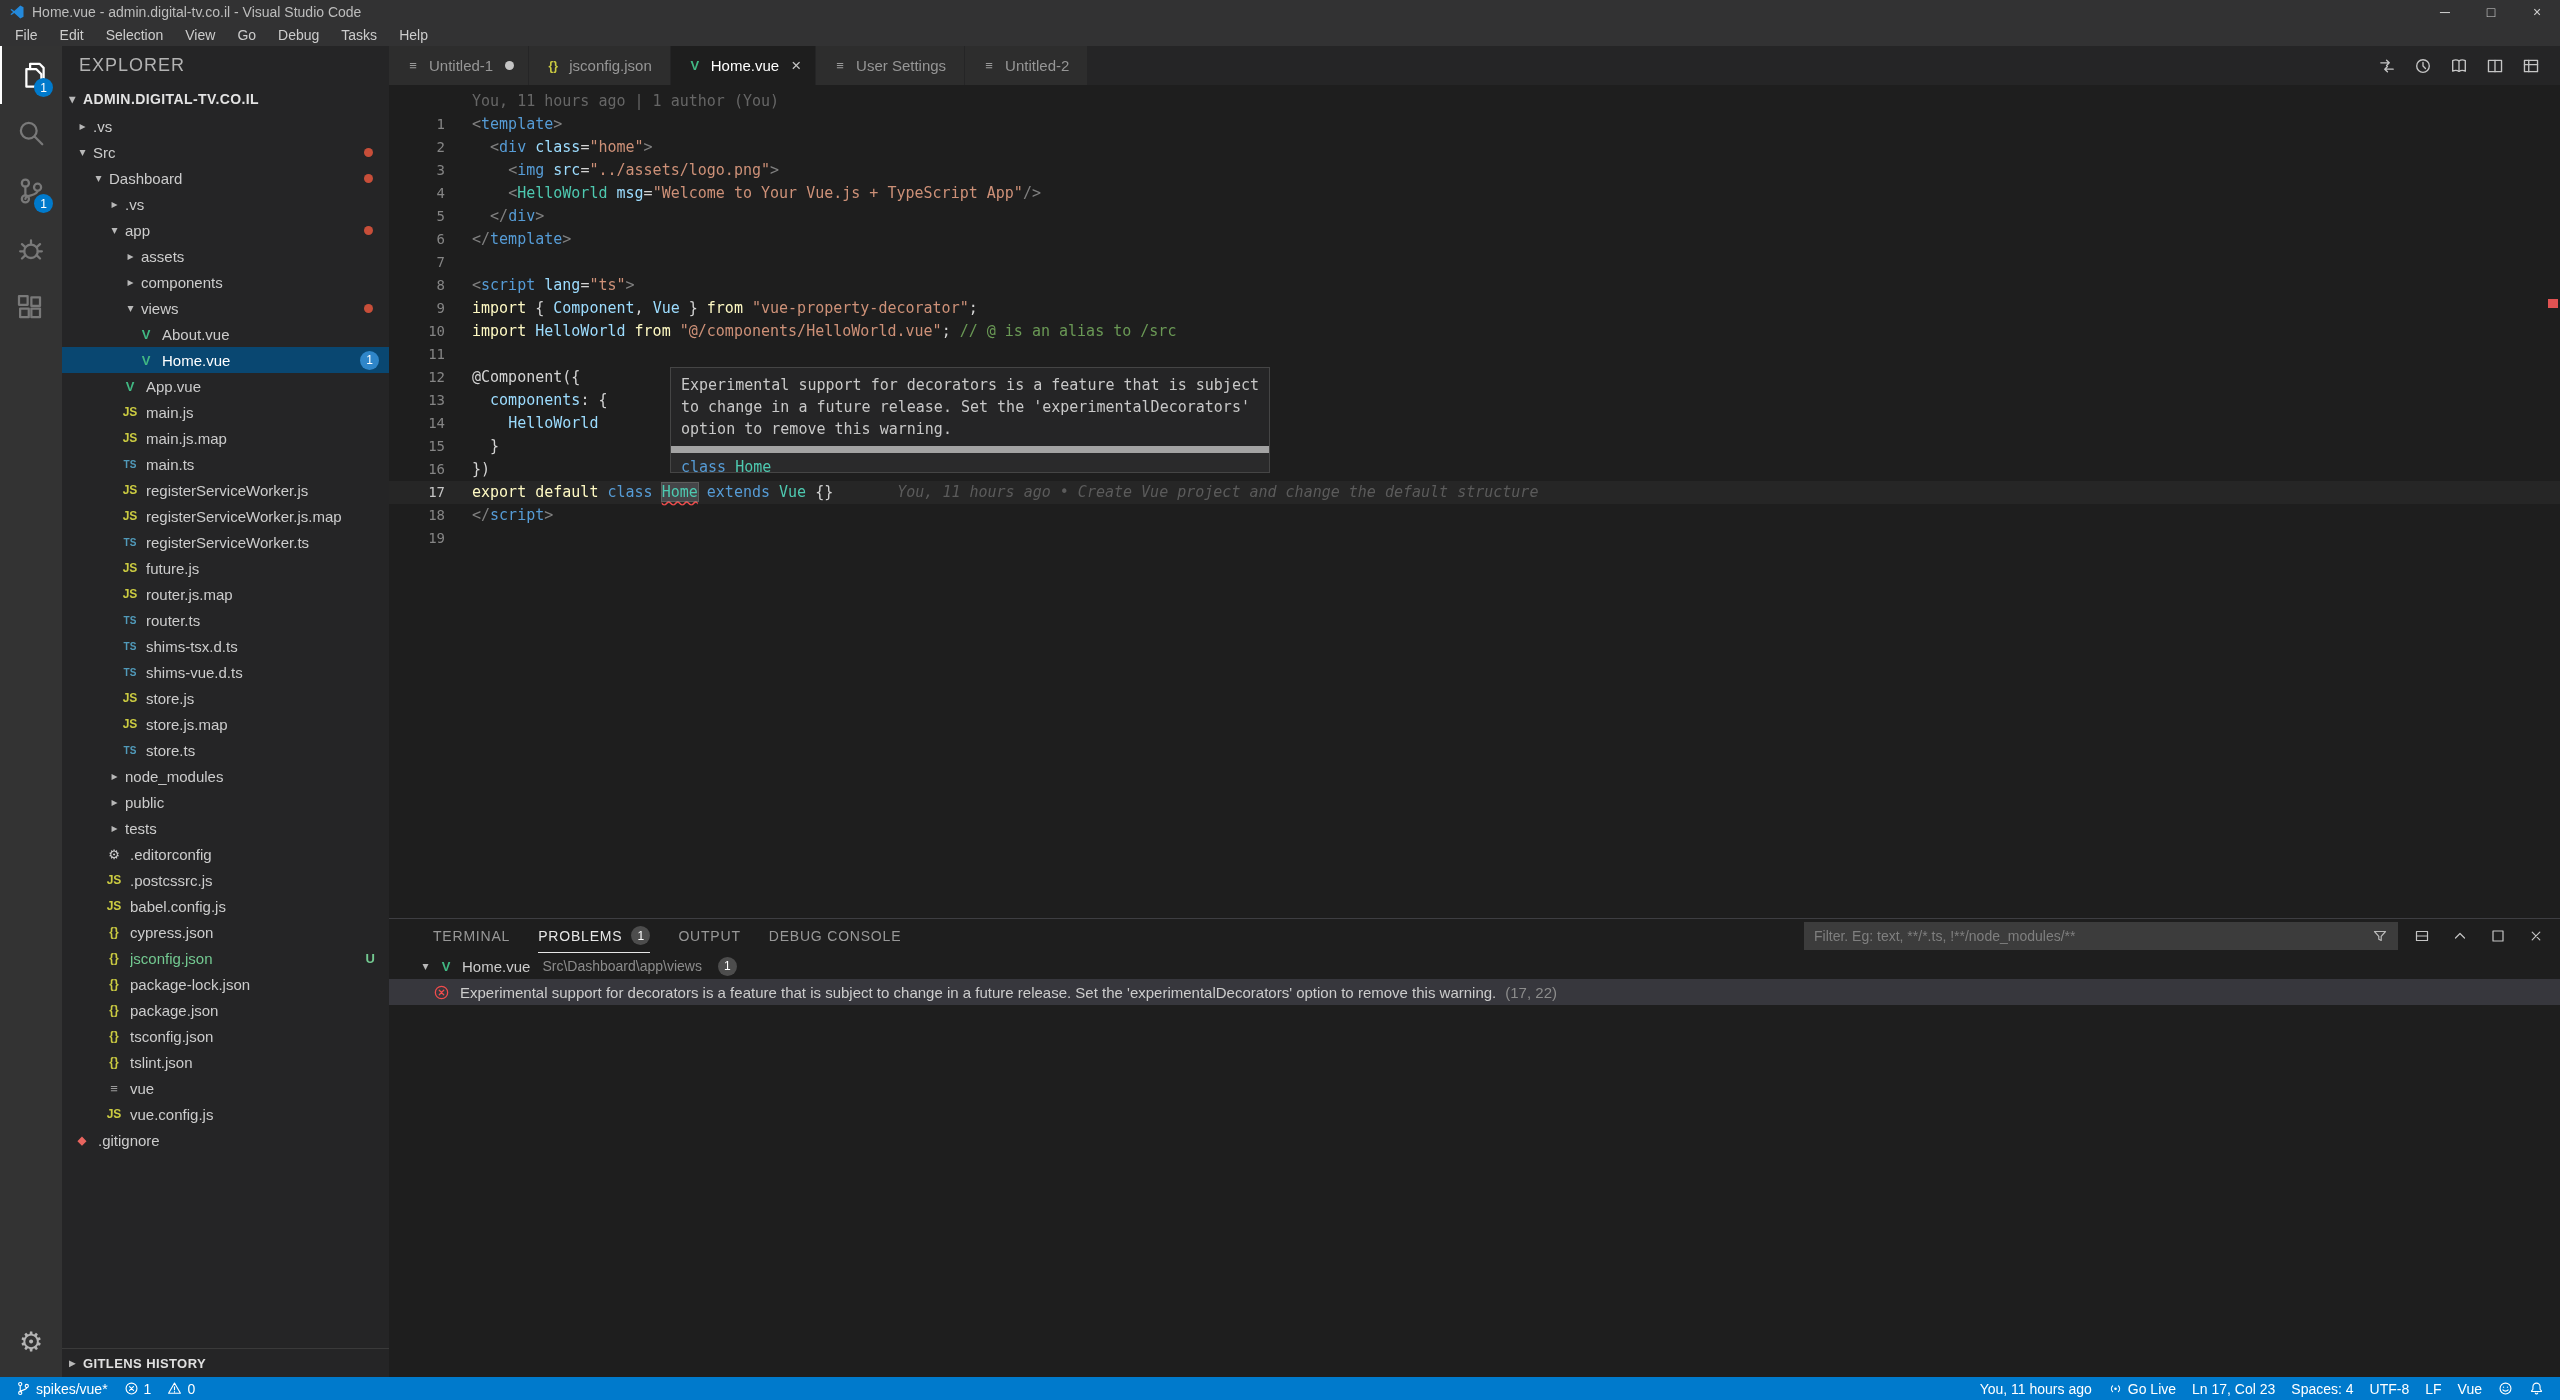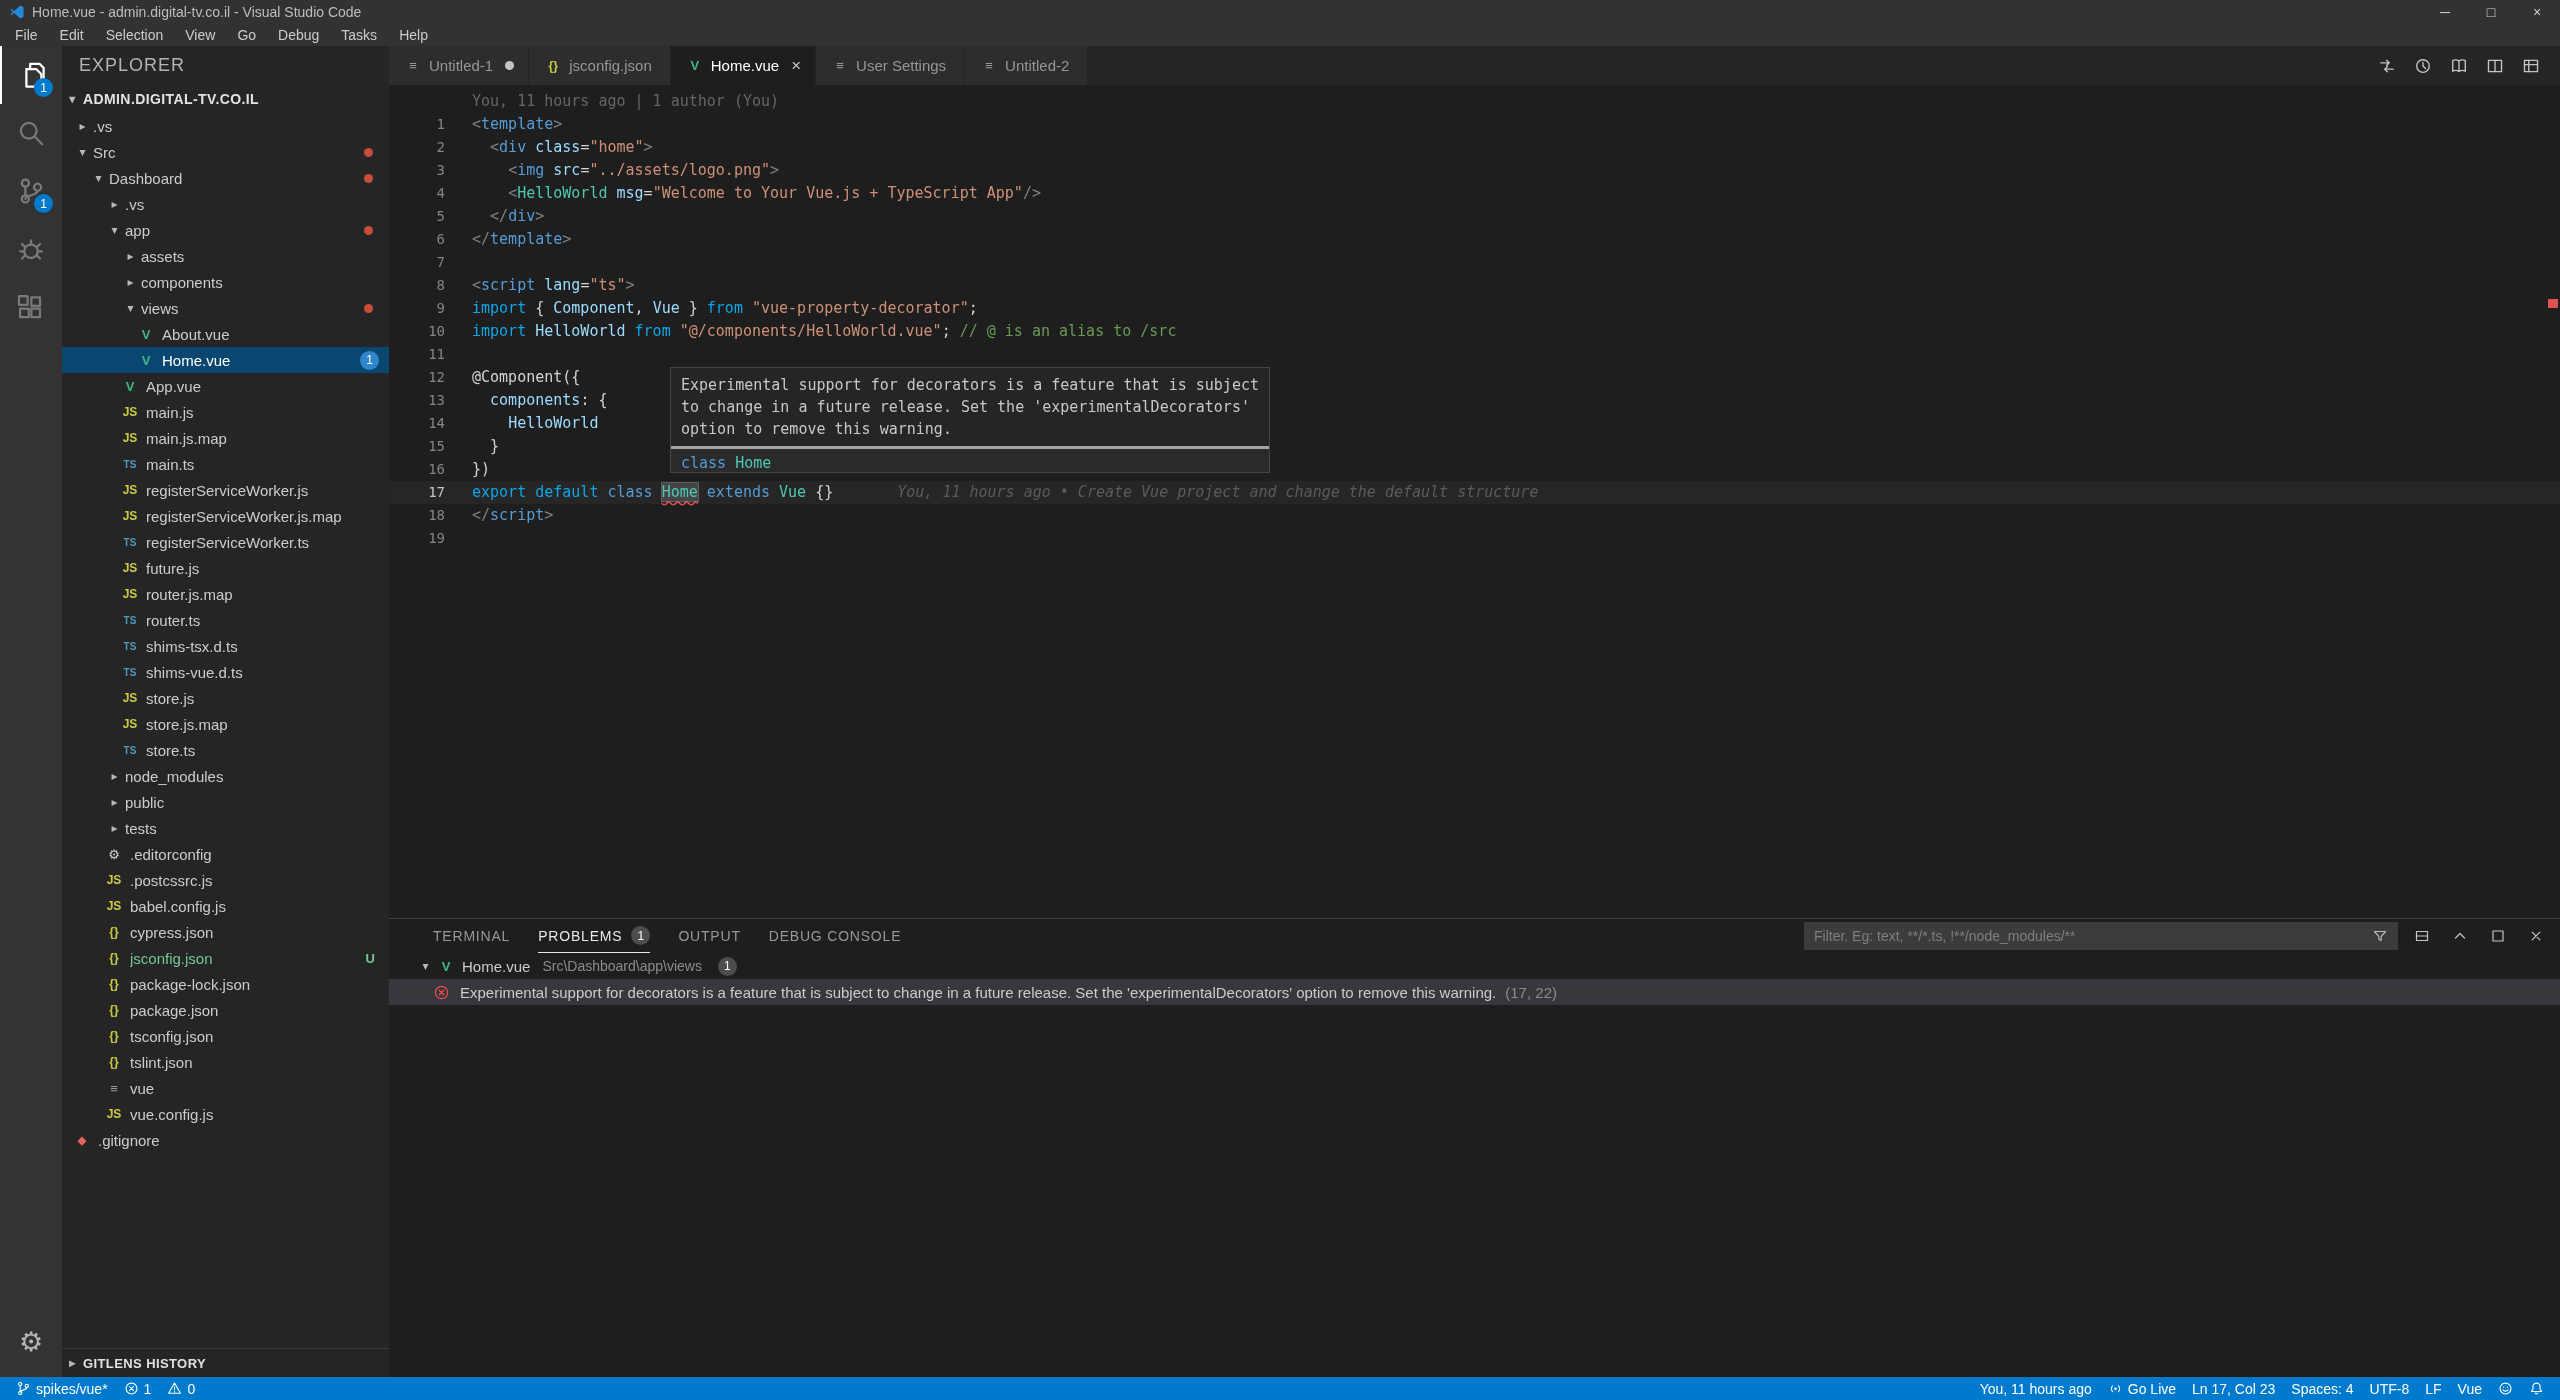--- a/index.html
+++ b/index.html
@@ -65,28 +65,28 @@
   .editor{position:absolute;left:0;top:39px;right:0;height:833px;overflow:hidden;background:#1e1e1e}
   #code-lines{padding-top:5px}
   .code-row{display:flex;height:23px;line-height:23px;font-family:"DejaVu Sans Mono",monospace;font-size:15px;white-space:pre}
   .code-row.cursor-line{background:rgba(255,255,255,0.04)}
   .gutter{width:56px;flex:none;text-align:right;color:#858585;font-size:14px}
   .cursor-line .gutter{color:#c6c6c6}
   .code-text{padding-left:27px}
   .ann{color:#666666}
   .blame{color:#5b5b5b;font-style:italic;margin-left:64px}
   .tok-ab{color:#808080}.tok-tag{color:#569cd6}.tok-attr{color:#9cdcfe}.tok-op{color:#d4d4d4}
-  .tok-str{color:#ce9178}.tok-kw{color:#0ea5e9}.tok-kw2{color:#569cd6}.tok-var{color:#9cdcfe}
+  .tok-str{color:#ce9178}.tok-kw{color:#fef9c3}.tok-kw2{color:#569cd6}.tok-var{color:#9cdcfe}
   .tok-type{color:#4ec9b0}.tok-com{color:#6a9955}.tok-pl{color:#d4d4d4}.tok-dec{color:#d4d4d4}
   .tok-hl{color:#4ec9b0;background:rgba(90,90,95,.6);outline:1px solid rgba(160,160,160,.45);
     text-decoration:underline;text-decoration-style:wavy;text-decoration-color:#f14c4c;text-underline-offset:3px}
   .hover{position:absolute;left:281px;top:282px;width:600px;background:#252526;border:1px solid #454545;z-index:6;
     font-family:"DejaVu Sans Mono",monospace;font-size:15px;color:#c8c8c8}
   .hover-msg{padding:6px 10px;line-height:22px;word-break:break-all}
-  .hover-code{border-top:3px solid #a3a3a3;padding:4px 10px;height:26px;line-height:20px;background:#2a2a2b}
+  .hover-code{border-top:7px solid #a3a3a3;padding:4px 10px;height:26px;line-height:20px;background:#2a2a2b}
   .hover-code span{margin:0}
   .ovr{position:absolute;right:0;top:0;width:14px;height:100%;background:transparent}
   .ovr-marker{position:absolute;right:2px;top:214px;width:10px;height:9px;background:#e05252;display:block}
 
   
   .panel{position:absolute;left:0;right:0;top:872px;bottom:0;background:#1e1e1e;border-top:1px solid #3e3e42}
   .panel-header{height:34px;display:flex;align-items:center;padding-left:44px}
   .panel-tabs{display:flex;align-items:stretch;height:100%}
   .ptab{margin-right:28px;display:flex;align-items:center;gap:9px;font-size:14px;letter-spacing:.8px;color:#989898;border-bottom:1px solid transparent}
   .ptab.active{color:#e7e7e7;border-bottom-color:#e7e7e7}

